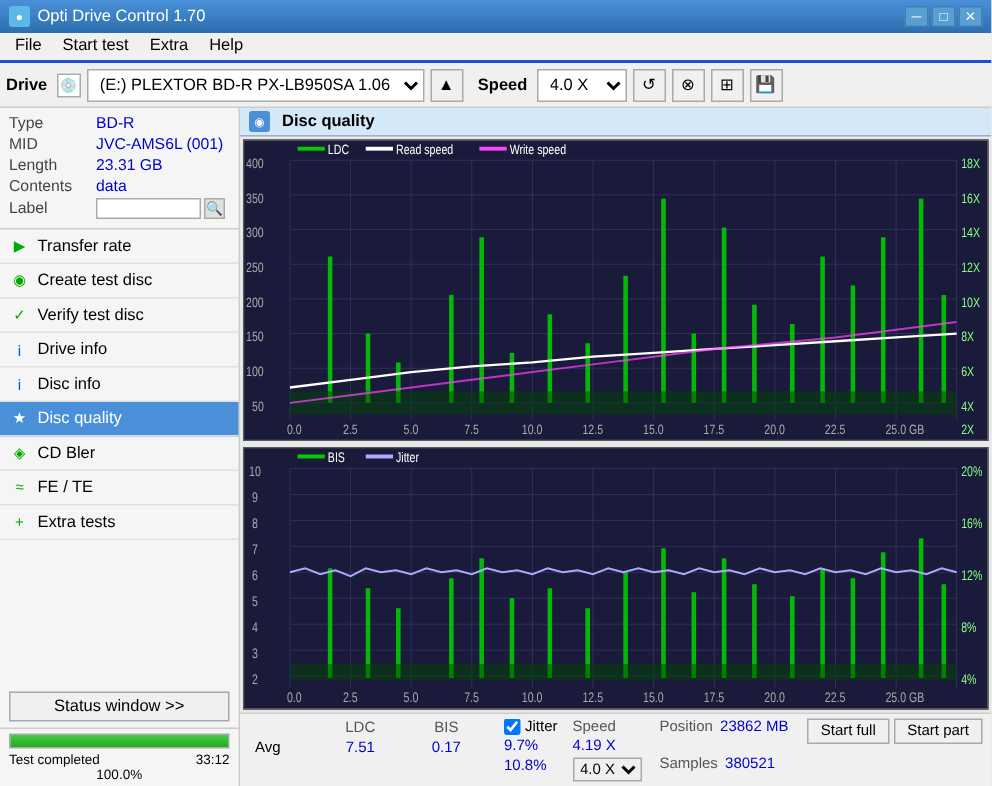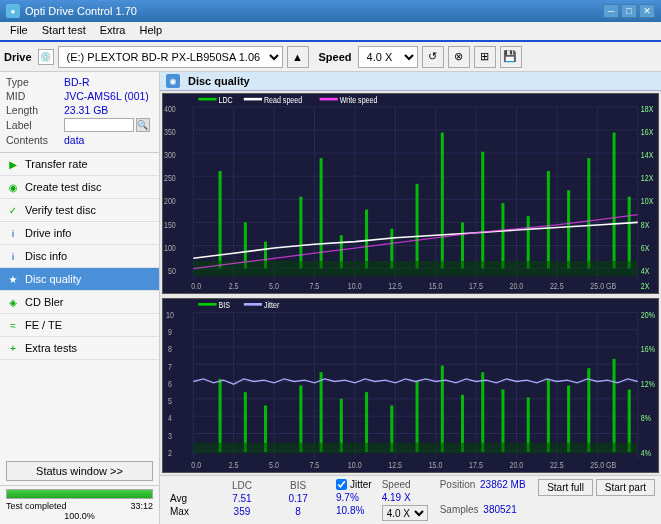--- a/index.html
+++ b/index.html
@@ -278,28 +278,28 @@
         <span class="disc-val">BD-R</span>
       </div>
       <div class="disc-row">
         <span class="disc-key">MID</span>
         <span class="disc-val">JVC-AMS6L (001)</span>
       </div>
       <div class="disc-row">
         <span class="disc-key">Length</span>
         <span class="disc-val">23.31 GB</span>
       </div>
+      <div class="disc-row">
+        <span class="disc-key">Contents</span>
+        <span class="disc-val">data</span>
+      </div>
       <div class="disc-row" style="align-items:center;">
         <span class="disc-key">Label</span>
         <input class="disc-label-input" type="text" style="">
         <button class="disc-label-btn">🔍</button>
-      </div>
-      <div class="disc-row">
-        <span class="disc-key">Contents</span>
-        <span class="disc-val">data</span>
       </div>
     </div>
 
     <div class="nav-items">
       <div class="nav-item">
         <span class="nav-item-icon green">▶</span>
         <span>Transfer rate</span>
       </div>
       <div class="nav-item">
         <span class="nav-item-icon green">◉</span>
@@ -550,25 +550,20 @@
             <th style="color:#555;font-weight:normal;padding:1px 6px;text-align:center;">LDC</th>
             <th style="color:#555;font-weight:normal;padding:1px 6px;text-align:center;">BIS</th>
           </tr>
         </thead>
         <tbody>
           <tr>
             <td style="color:#000;padding:1px 4px;">Avg</td>
             <td style="color:#0000cc;padding:1px 6px;text-align:center;">7.51</td>
             <td style="color:#0000cc;padding:1px 6px;text-align:center;">0.17</td>
           </tr>
-          <tr>
-            <td style="color:#000;padding:1px 4px;">Max</td>
-            <td style="color:#0000cc;padding:1px 6px;text-align:center;">359</td>
-            <td style="color:#0000cc;padding:1px 6px;text-align:center;">8</td>
-          </tr>
         </tbody>
       </table>
 
       <div style="display:flex;flex-direction:column;gap:2px;margin-left:4px;">
         <div style="display:flex;align-items:center;gap:3px;font-size:10px;">
           <input type="checkbox" checked="" style="width: 11px; height: 11px;">
           <span>Jitter</span>
         </div>
         <div style="color:#0000cc;font-size:10px;">9.7%</div>
         <div style="color:#0000cc;font-size:10px;">10.8%</div>

